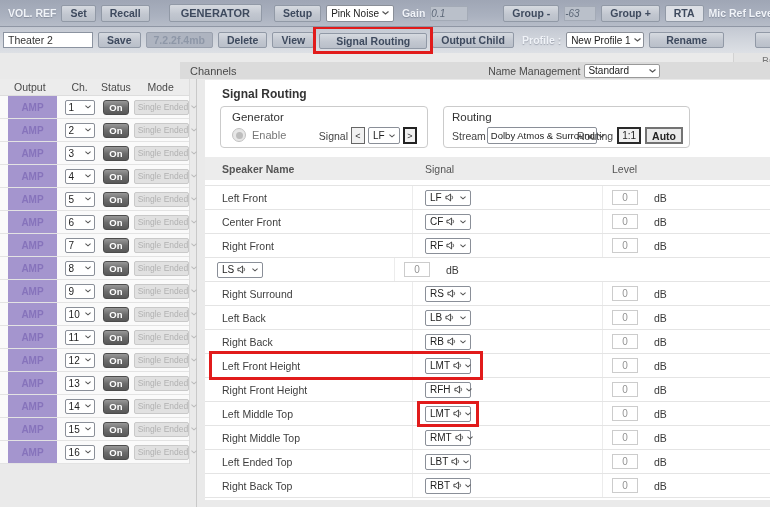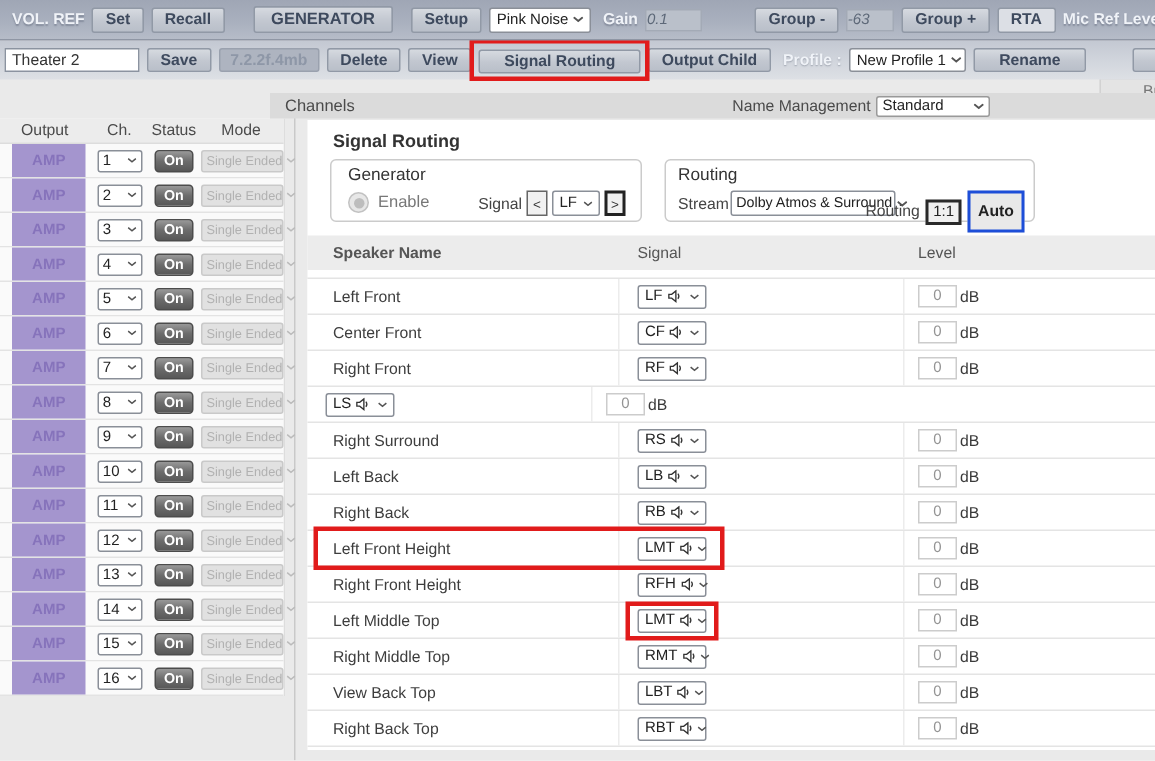--- a/index.html
+++ b/index.html
@@ -92,36 +92,36 @@
   .toggle { width:14px; height:14px; border-radius:50%; background:#e7e7e7; border:1px solid #c2c2c2; position:relative; }
   .toggle::after { content:''; position:absolute; width:7px; height:7px; border-radius:50%; background:#bdbdbd; top:2.5px; left:2.5px; }
   .sig-controls { position:absolute; right:10px; top:20px; display:flex; align-items:center; gap:3px; font-size:10.5px; color:#444; }
   .arrow-btn { width:14px; height:17px; border:1px solid #666; background:#f1f1f1; color:#333; font-size:9px; display:inline-flex; align-items:center; justify-content:center; font-family:inherit; }
   .arrow-btn.strong { border:2px solid #222; }
   .sig-val-select { width:32px; height:17px; }
   .stream-row { position:absolute; left:8px; top:20px; display:flex; align-items:center; gap:1px; font-size:10.5px; color:#444; }
   .stream-select { width:110px; height:17px; font-size:9.5px; padding:0 3px; }
   .routing-ctl { position:absolute; right:6px; top:20px; display:flex; align-items:center; gap:4px; font-size:10.5px; color:#444; }
   .ratio-btn { border:2px solid #2a2a2a; background:#f0f0f0; font-size:10px; height:17px; padding:0 3px; display:inline-flex; align-items:center; font-family:inherit; color:#222; }
-  .auto-btn { border:2px solid #1d4ed8; background:#e9e9e9; font-size:10.5px; font-weight:bold; height:17px; padding:12px 5px; display:inline-flex; align-items:center; font-family:inherit; color:#222; }
+  .auto-btn { border:2px solid #737373; background:#e9e9e9; font-size:10.5px; font-weight:bold; height:17px; padding:1px 5px; display:inline-flex; align-items:center; font-family:inherit; color:#222; }
 
   
   .sp-table { position:absolute; left:0; top:77px; width:565px; }
   .sp-head { display:flex; height:23px; background:#ececec; align-items:center; font-size:10.5px; color:#555; margin-bottom:5px; }
   .sh-name { width:208px; padding-left:17px;font-weight:bold; }
   .sh-signal { width:190px; padding-left:12px; }
   .sh-level { padding-left:9px; }
   .sp-rows { border-top:1px solid #e4e4e4; }
   .sp-row { display:flex; height:24px; align-items:center; border-bottom:1px solid #e4e4e4; position:relative; background:#fff; }
   .sp-name { width:208px; height:100%; padding-left:17px; display:flex; align-items:center; font-size:10.5px; color:#3d3d3d; border-right:1px solid #ececec; }
   .sp-signal { width:190px; height:100%; display:flex; align-items:center; padding-left:12px; border-right:1px solid #ececec; }
   .sig-select { width:46px; height:16px; position:relative; padding:0 4px; }
   .sp-level { display:flex; align-items:center; padding-left:9px; }
   .lvl-input { width:26px; height:15px; border:1px solid #ccc; font-size:10px; color:#939393; text-align:center; font-family:inherit; background:#fff; }
-  .db { font-size:10.5px; color:#3a3a3a; margin-left:2px; }
+  .db { font-size:10.5px; color:#3a3a3a; margin-left:16px; }
 
   .hl-row::after { content:''; position:absolute; left:4px; top:-3px; bottom:-3px; width:268px; border:3px solid #e11b1b; pointer-events:none; z-index:20; }
   .hl-signal .sig-select::after { content:''; position:absolute; inset:-6px -9px; border:3px solid #e11b1b; pointer-events:none; z-index:20; }
 
   .chev { flex:none; }
   .spk { flex:none; }
 </style>
 </head>
 <body>
 
@@ -829,21 +829,21 @@
                   <path d="M0.5 0.5L3.5 3L6.5 0.5" fill="none" stroke="#555" stroke-width="1.2"></path>
                 </svg>
             </div>
           </div>
           <div class="sp-level">
             <input class="lvl-input" value="0" style="">
             <span class="db">dB</span>
           </div>
         </div>
           <div class="sp-row">
-          <div class="sp-name">View Back Top</div>
+          <div class="sp-name">Left Ended Top</div>
           <div class="sp-signal">
             <div class="fselect sig-select">
               <span>LBT</span>
               <svg class="spk" width="9" height="9" viewBox="0 0 10 10">
                   <path d="M1 3.6h2.1L6.2 1.1v7.8L3.1 6.4H1z" fill="none" stroke="#333" stroke-width="1"></path>
                   <path d="M7.7 3.1q1.5 1.9 0 3.8" fill="none" stroke="#333" stroke-width="0.9"></path>
                 </svg>
               <svg class="chev grow-right" style="margin-left:auto;" width="6" height="4" viewBox="0 0 7 4">
                   <path d="M0.5 0.5L3.5 3L6.5 0.5" fill="none" stroke="#555" stroke-width="1.2"></path>
                 </svg>

